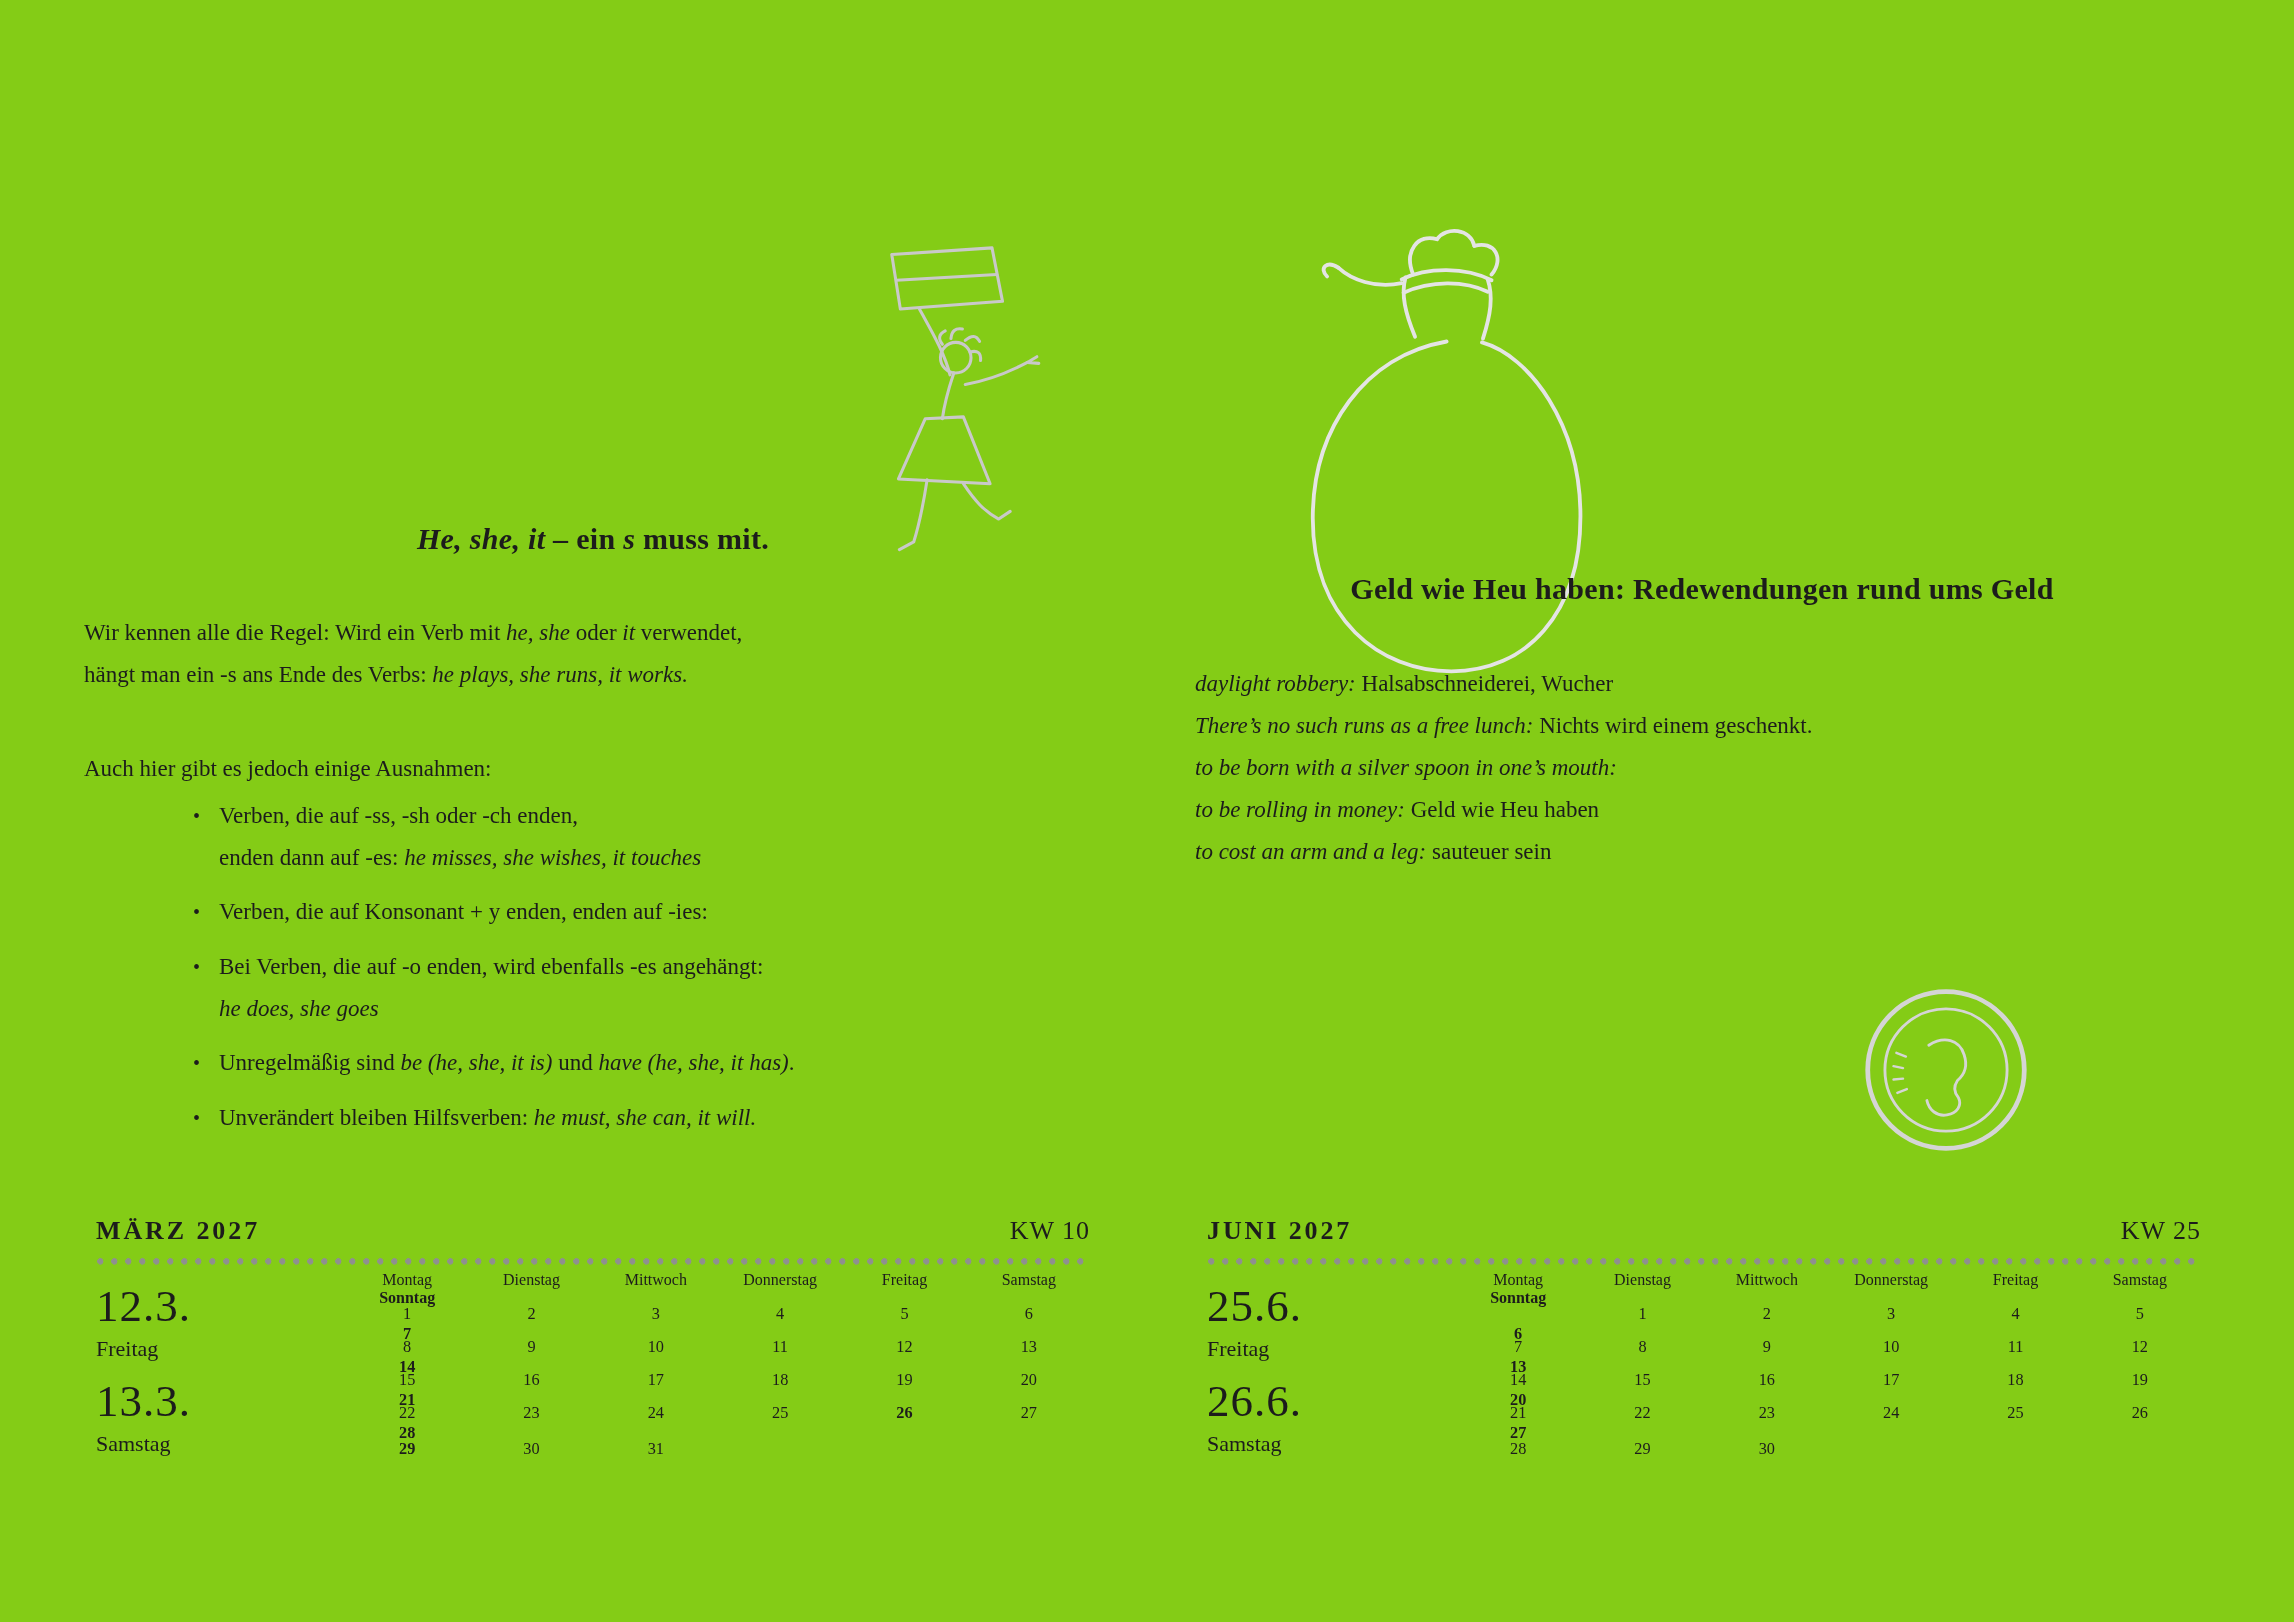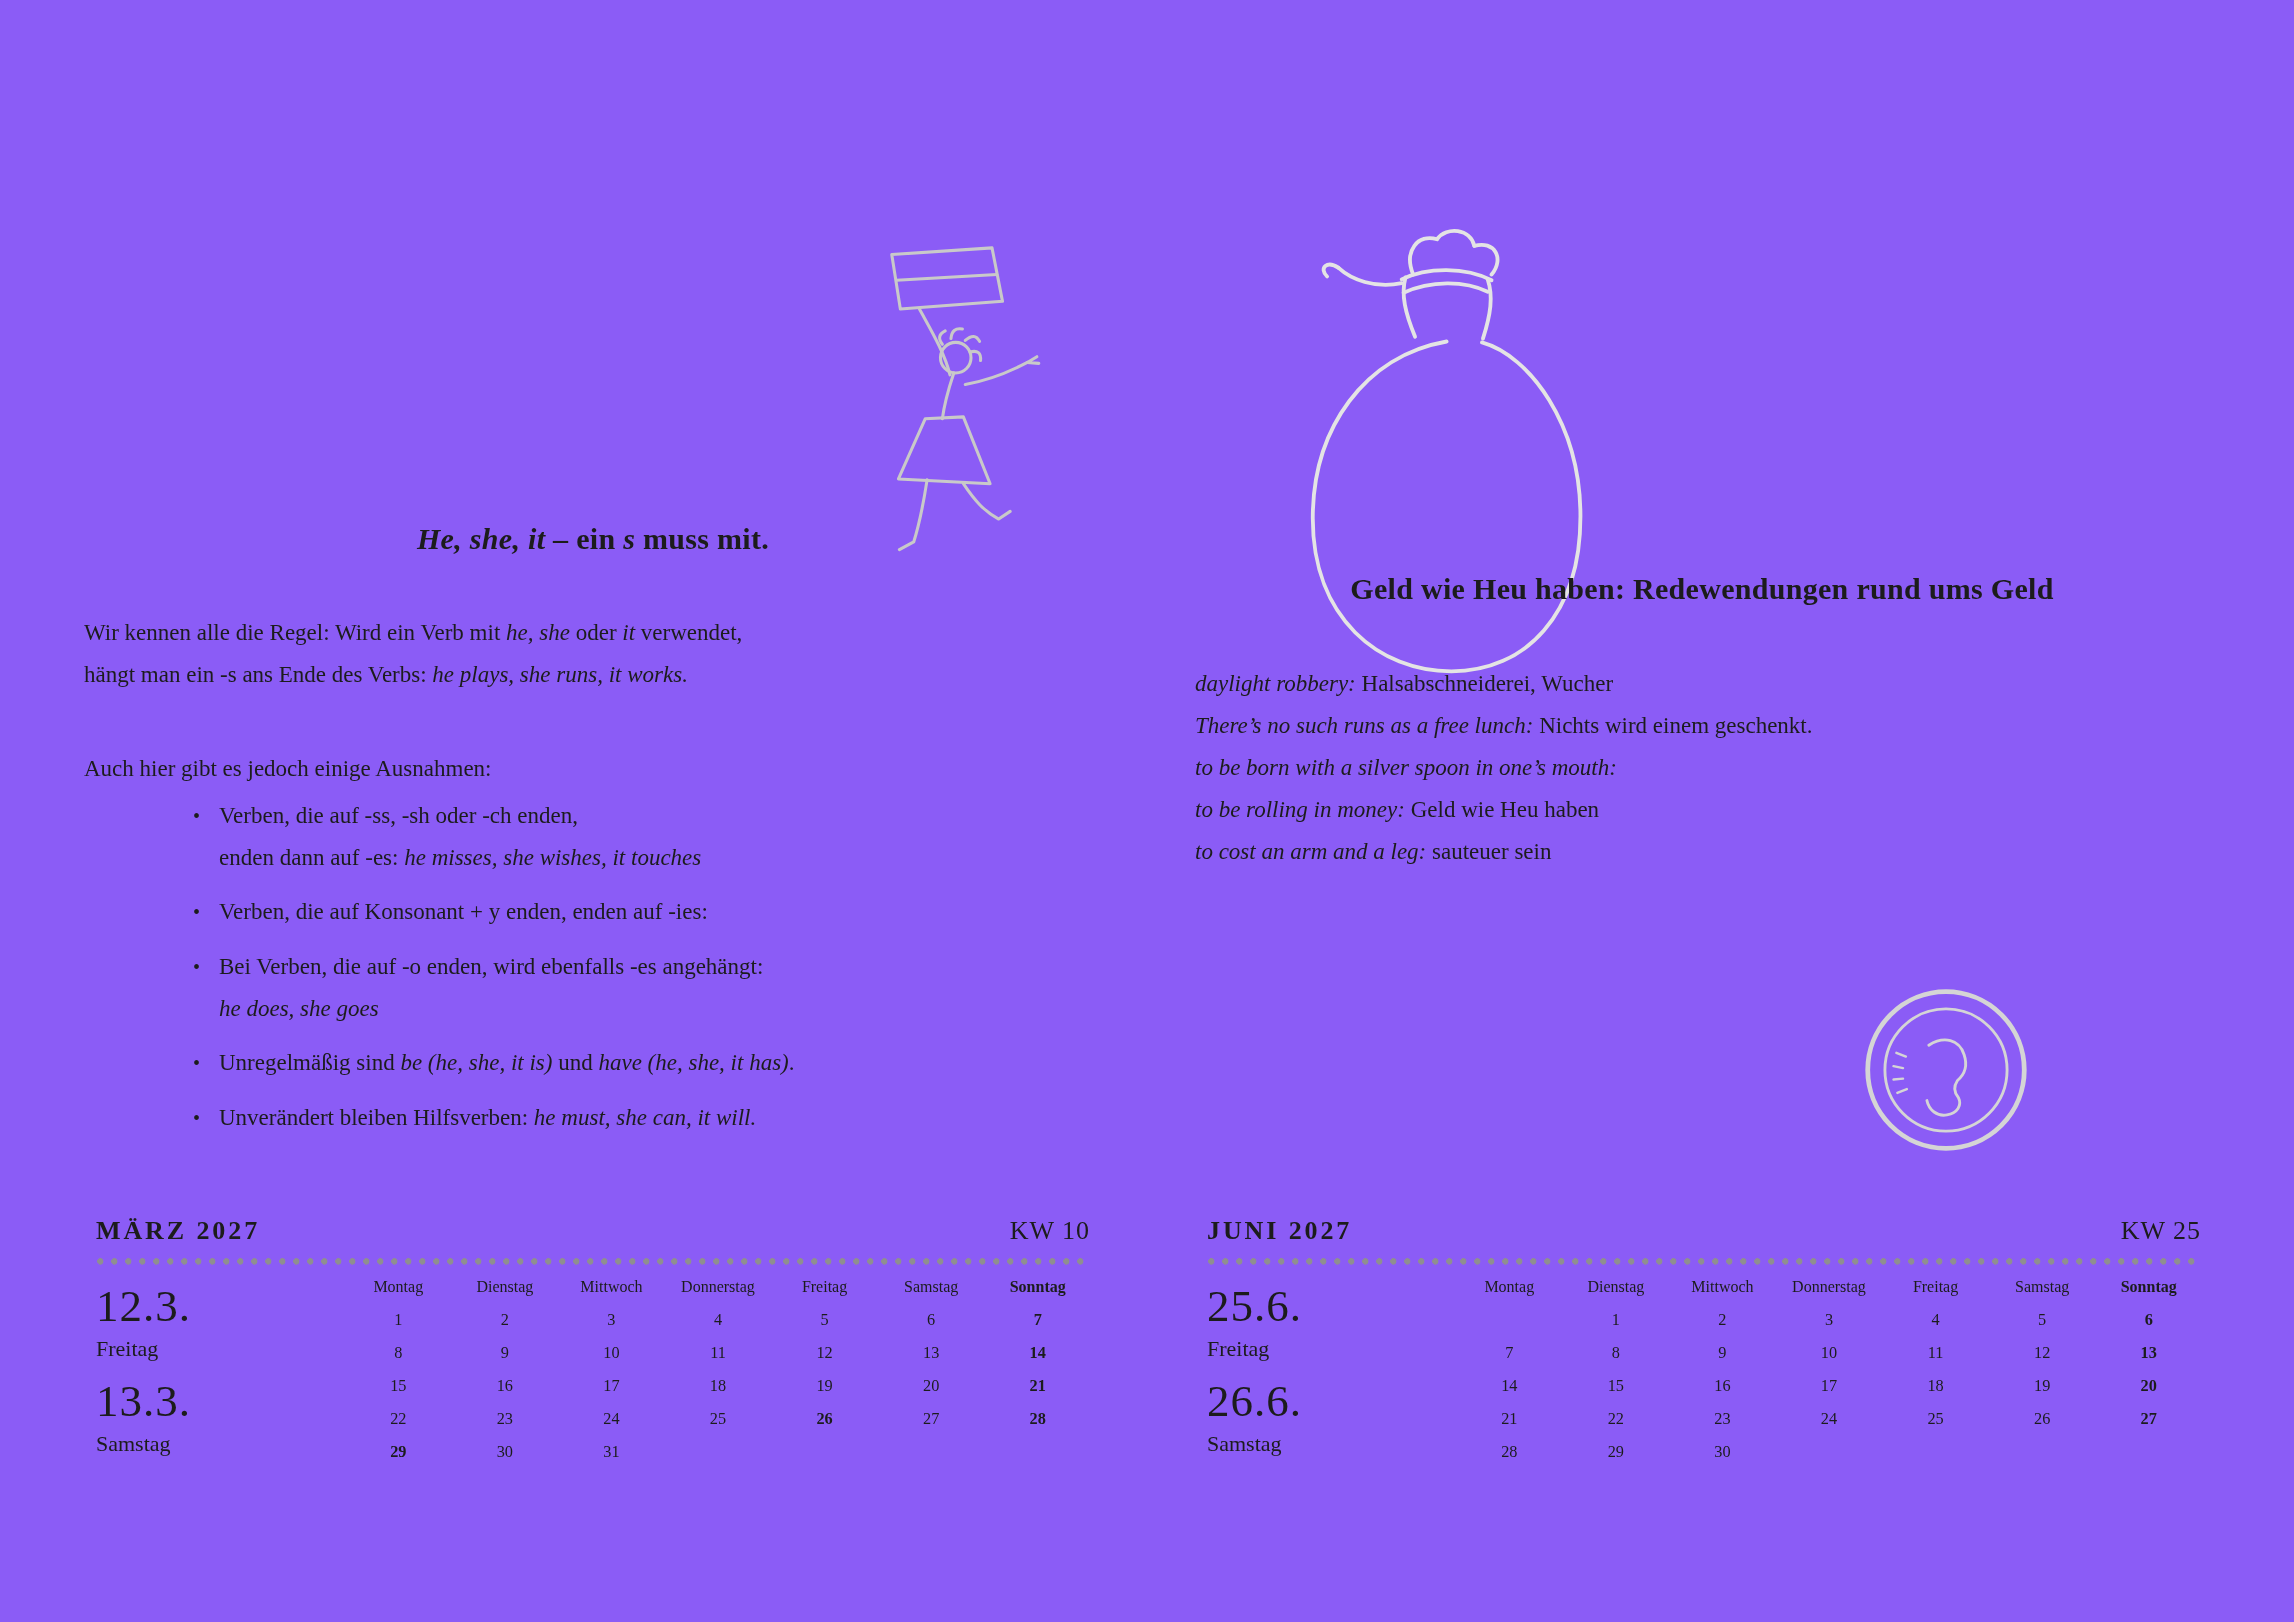--- a/index.html
+++ b/index.html
@@ -1,19 +1,19 @@
 <!DOCTYPE html>
 <html><head>
 <meta charset="utf-8">
 <title>Sprachkalender Spread</title>
 <style>
   *{margin:0;padding:0;box-sizing:border-box}
   html,body{background:#ffffff}
   .spread{
-    position:relative;width:2294px;height:1622px;background:#8b5cf6;
+    position:relative;width:2294px;height:1622px;background:#84cc16;
     font-family:"Liberation Serif","DejaVu Serif",serif;color:#1c1c1c;overflow:hidden;
   }
   .seg{white-space:pre-wrap}
   .seg.i{font-style:italic}
   .seg.b{font-weight:bold}
 
   
   .illus{position:absolute}
   .illus path,.illus circle,.illus line,.illus polyline{fill:none;stroke-linecap:round;stroke-linejoin:round}
 
@@ -33,21 +33,21 @@
   .kw{font-size:26px;letter-spacing:1px}
   .dotline{height:8.6px;margin-top:10.5px;background-repeat:repeat-x;
     background-image:radial-gradient(circle at 4.3px 4.3px,#8f8f8f 2.9px,rgba(0,0,0,0) 3.4px);
     background-size:14px 8.6px}
   .cal-body{position:relative;margin-top:5.7px;height:239px}
   .dates{position:absolute;left:0;top:13.4px}
   .date-num{font-size:45px;line-height:1;letter-spacing:1px}
   .date-weekday{font-size:22px;margin-top:6.7px}
   .date-block + .date-block{margin-top:17px}
   .mini{position:absolute;left:249px;top:0;width:746px}
-  .cal-row{display:grid;grid-template-columns:repeat(7,1fr);height:33px;align-items:center}
+  .cal-row{display:grid;grid-template-columns:repeat(6,1fr);height:33px;align-items:center}
   .cal-cell{display:block;text-align:center;font-size:16.3px}
   .cal-cell.b{font-weight:bold}
   .headers .cal-cell{font-size:16px}
 </style>
 </head>
 <body>
 
 <div class="spread">
 
   <section>

